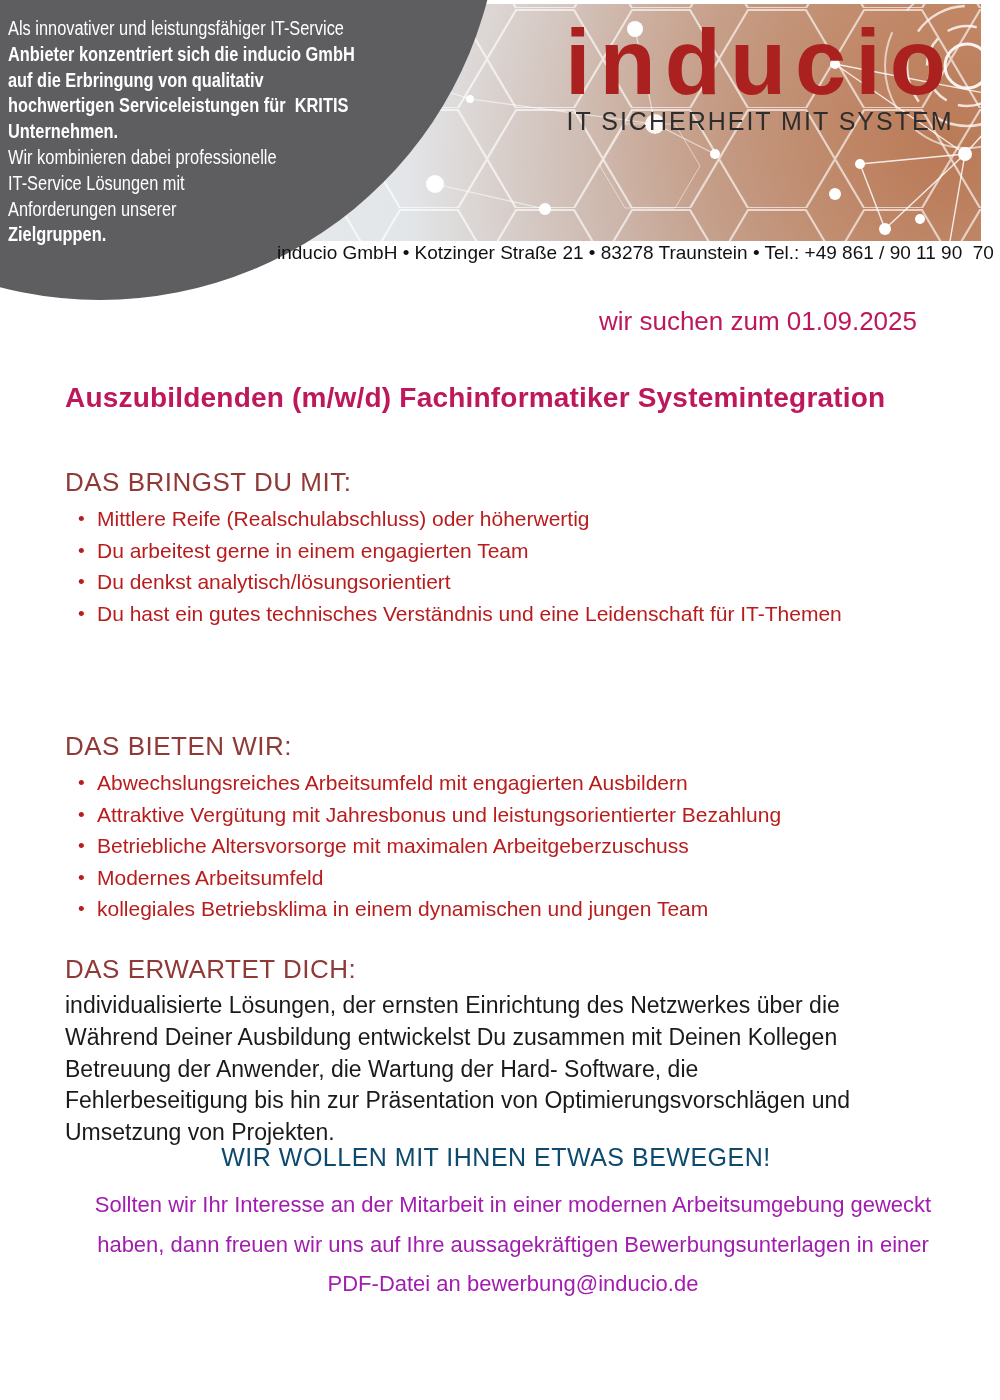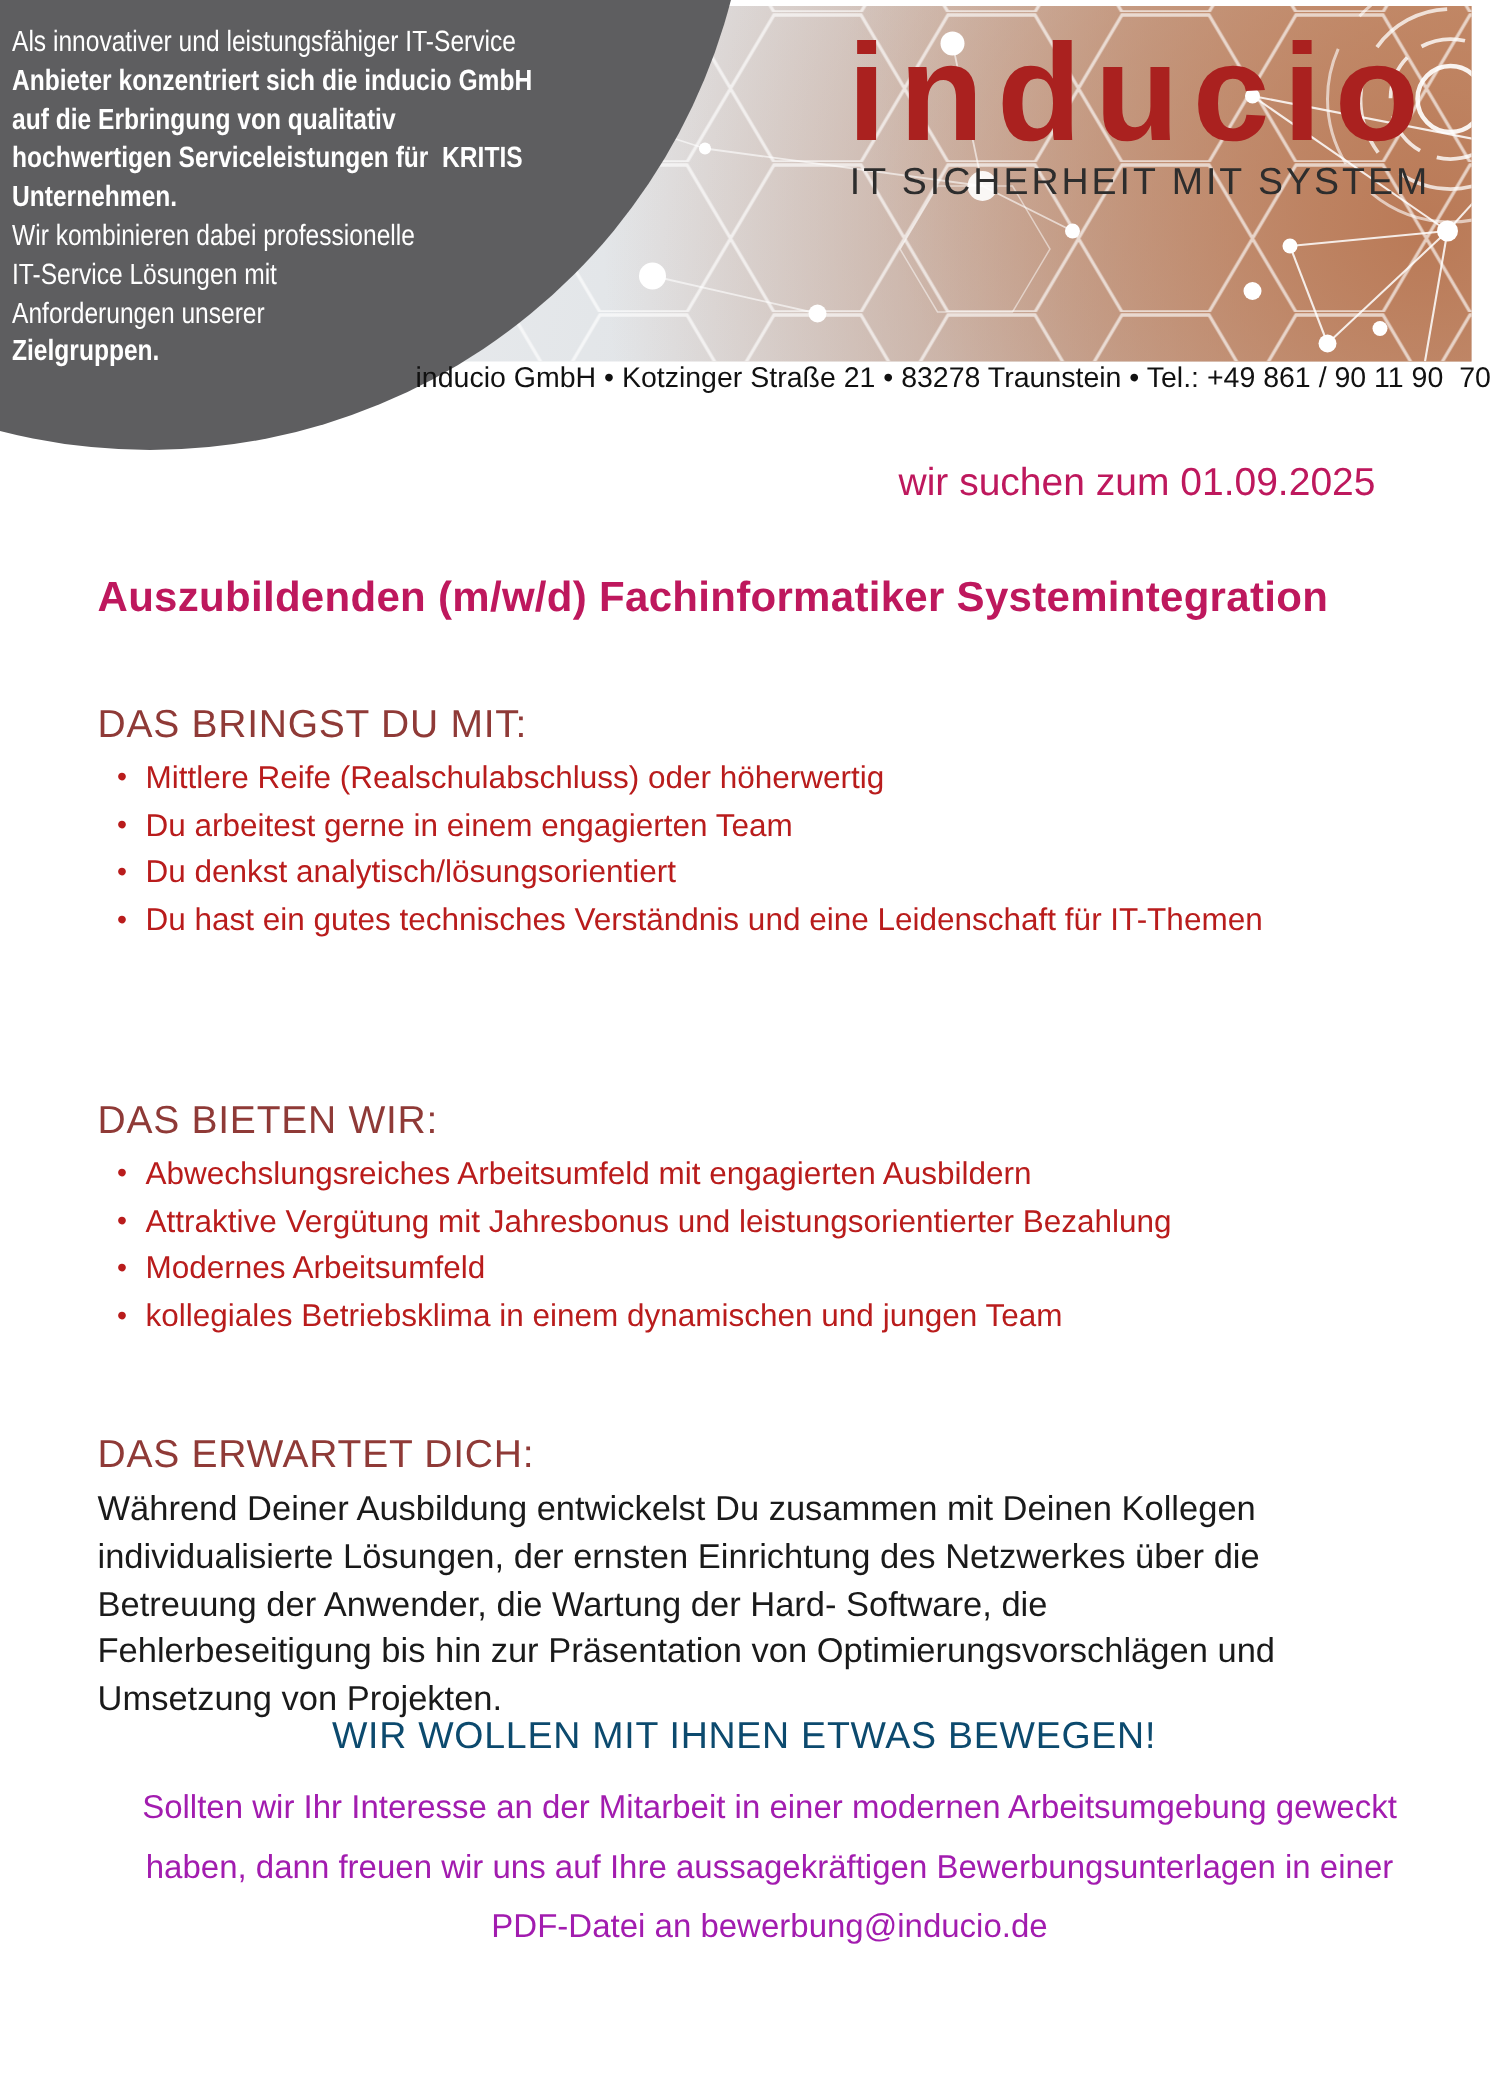--- a/index.html
+++ b/index.html
@@ -161,29 +161,30 @@
         <li>Du arbeitest gerne in einem engagierten Team</li>
         <li>Du denkst analytisch/lösungsorientiert</li>
         <li>Du hast ein gutes technisches Verständnis und eine Leidenschaft für IT-Themen</li>
       </ul>
   </div>
   <div class="section" id="section-1">
     <h2 class="section-heading">DAS BIETEN WIR:</h2>
     <ul class="bullet-list">
         <li>Abwechslungsreiches Arbeitsumfeld mit engagierten Ausbildern</li>
         <li>Attraktive Vergütung mit Jahresbonus und leistungsorientierter Bezahlung</li>
+        <li>Betriebliche Altersvorsorge mit maximalen Arbeitgeberzuschuss</li>
         <li>Modernes Arbeitsumfeld</li>
         <li>kollegiales Betriebsklima in einem dynamischen und jungen Team</li>
       </ul>
   </div>
   <div class="section" id="section-2">
     <h2 class="section-heading">DAS ERWARTET DICH:</h2>
     <div class="section-paragraph">
+        <div>individualisierte Lösungen, der ernsten Einrichtung des Netzwerkes über die</div>
         <div>Während Deiner Ausbildung entwickelst Du zusammen mit Deinen Kollegen</div>
-        <div>individualisierte Lösungen, der ernsten Einrichtung des Netzwerkes über die</div>
         <div>Betreuung der Anwender, die Wartung der Hard- Software, die</div>
         <div>Fehlerbeseitigung bis hin zur Präsentation von Optimierungsvorschlägen und</div>
         <div>Umsetzung von Projekten.</div>
       </div>
   </div>
 
   <div class="cta-heading">WIR WOLLEN MIT IHNEN ETWAS BEWEGEN!</div>
 
   <div class="closing-block">
       <div class="closing-line">Sollten wir Ihr Interesse an der Mitarbeit in einer modernen Arbeitsumgebung geweckt</div>

